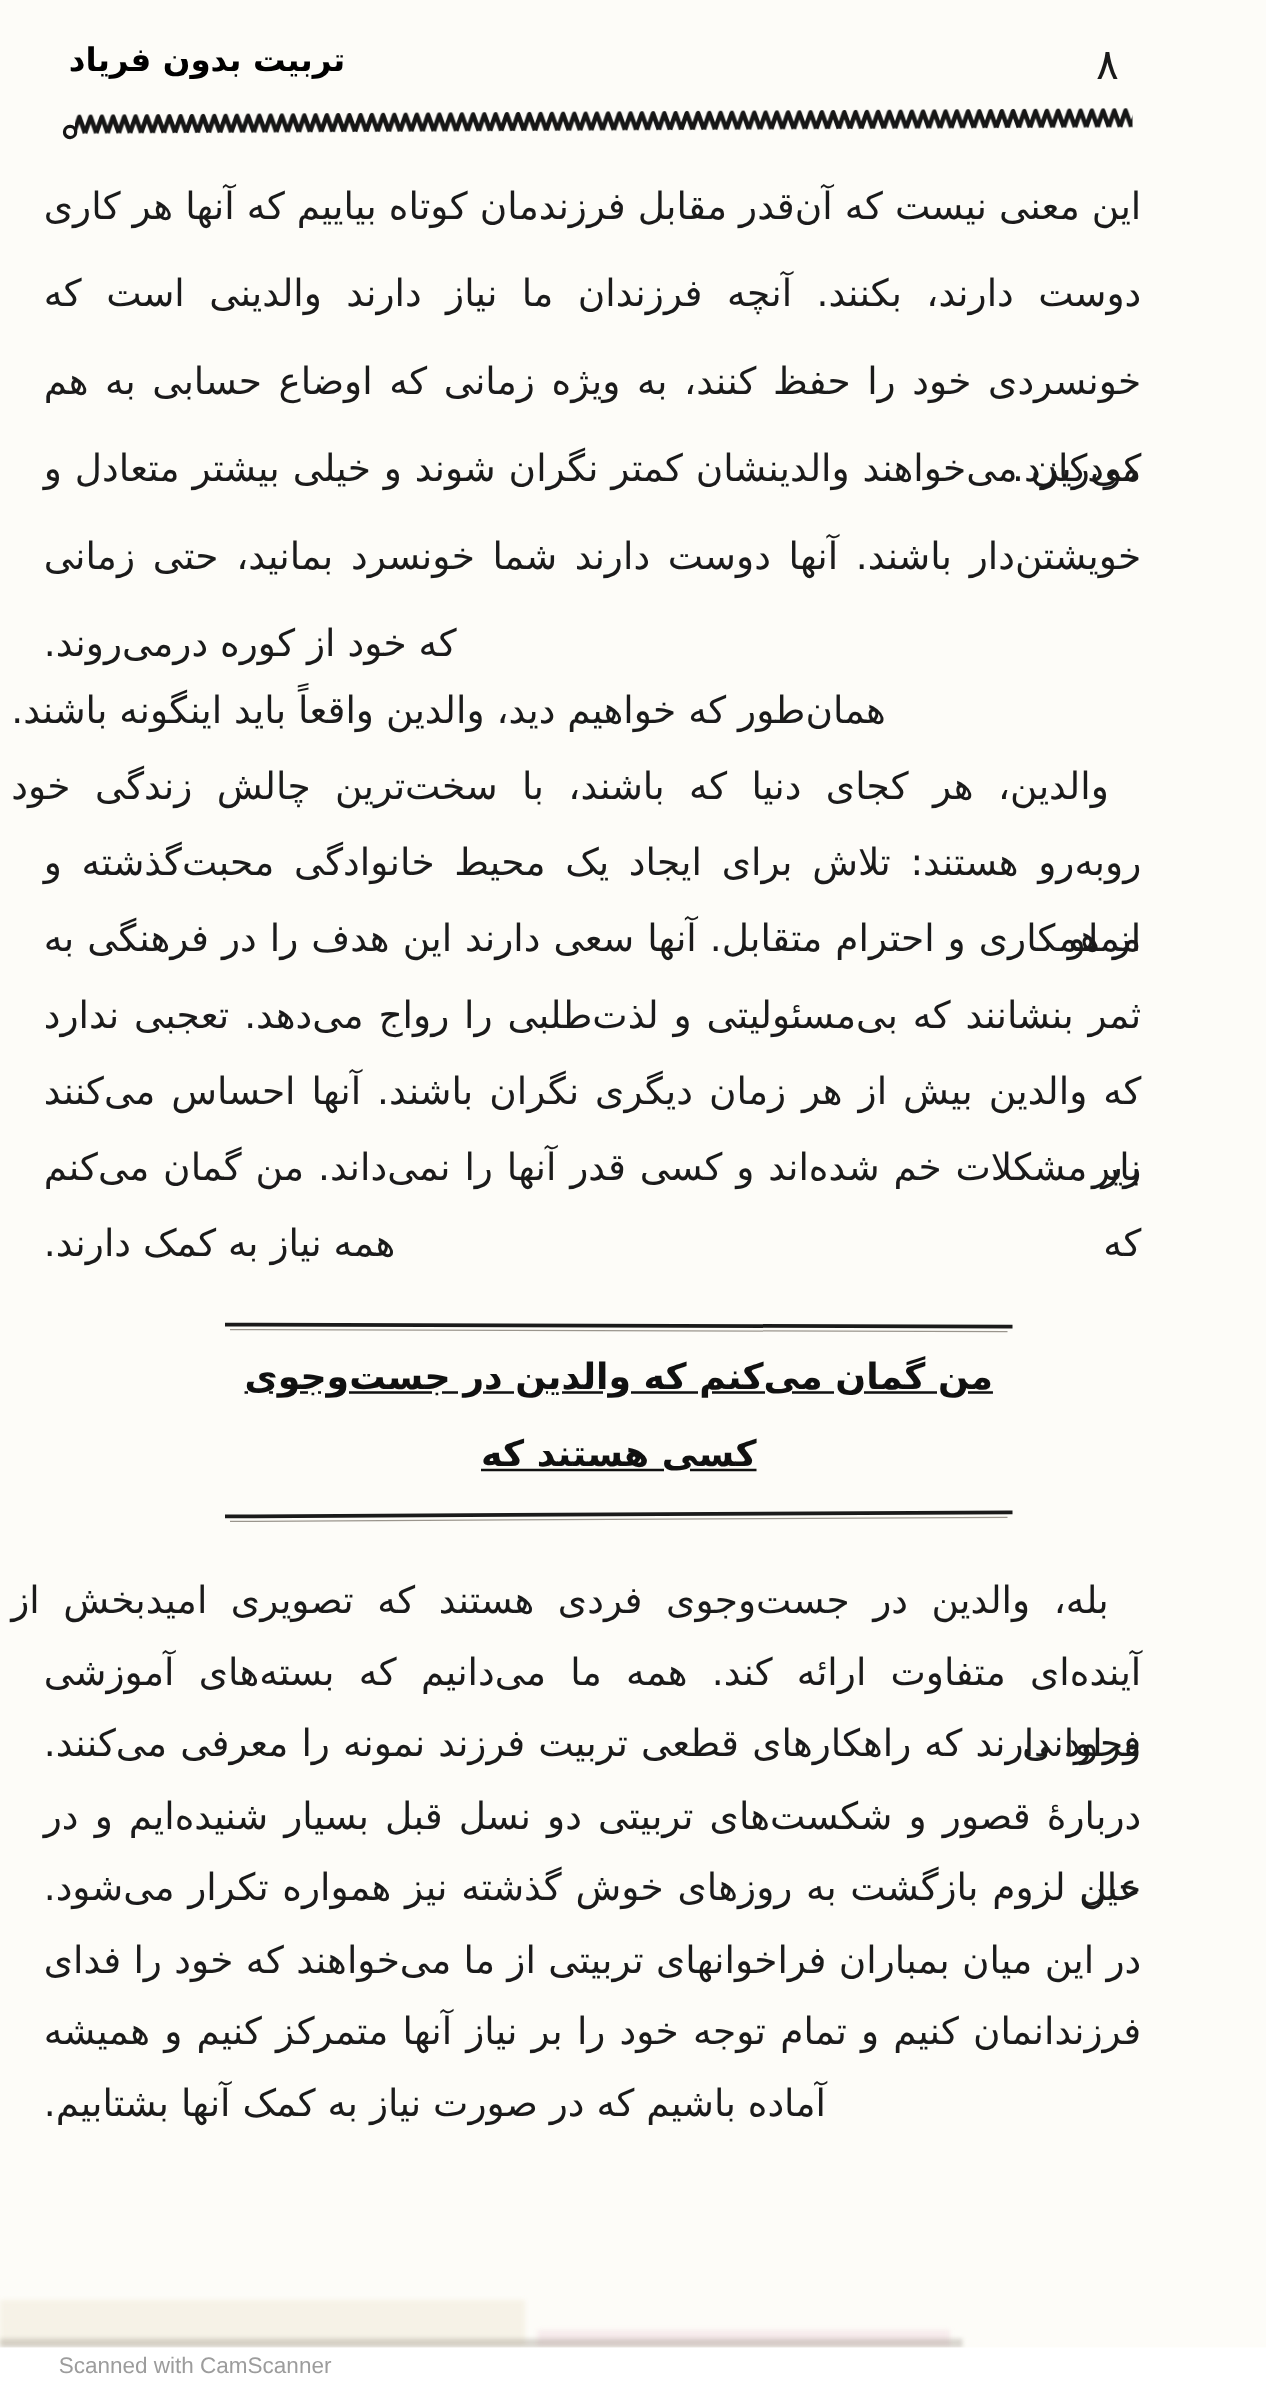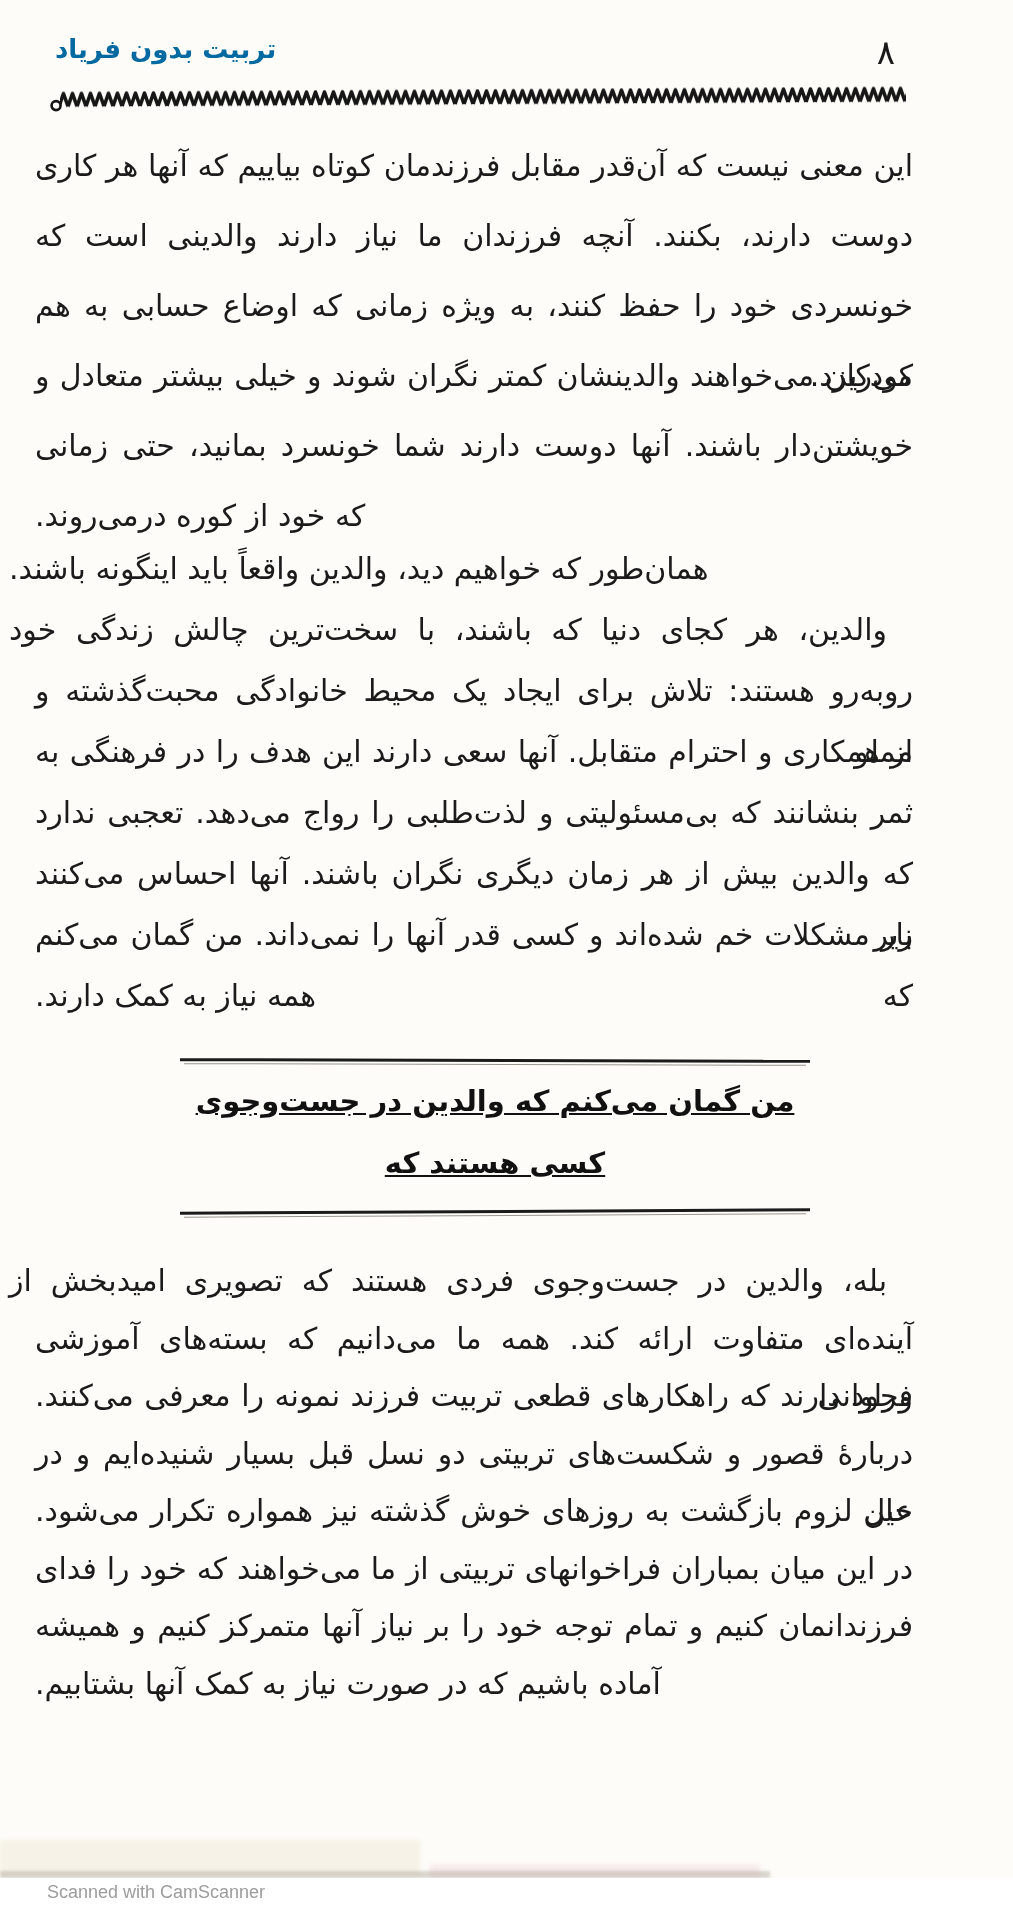--- a/index.html
+++ b/index.html
@@ -6,21 +6,21 @@
   body{
     width:1013px;height:1920px;position:relative;overflow:hidden;
     background:#fdfcf8;
     font-family:"DejaVu Sans",sans-serif;
     color:#1c1c1c;
   }
   
   .hdr-title{
     position:absolute;top:34px;left:55px;
     font-size:26px;font-weight:bold;direction:rtl;
-    color:#0369a1;letter-spacing:0;
+    color:#000000;letter-spacing:0;
   }
   .hdr-page-num{
     position:absolute;top:32px;left:866px;width:40px;
     font-size:34px;text-align:center;color:#1a1a1a;
   }
   .zigzag{
     position:absolute;top:82px;left:50px;width:858px;height:32px;
     transform:rotate(-0.35deg);
   }
   

